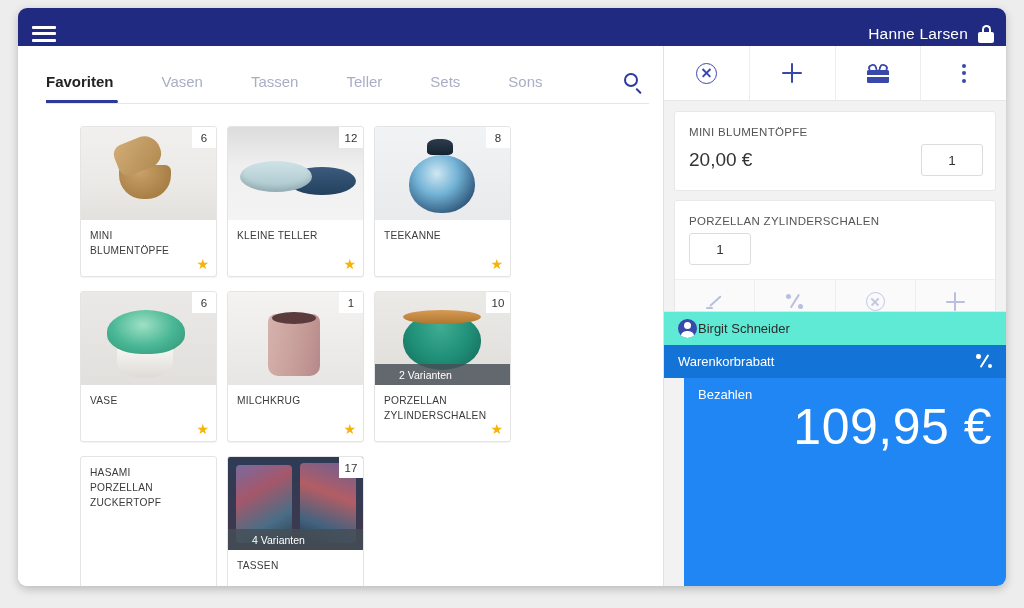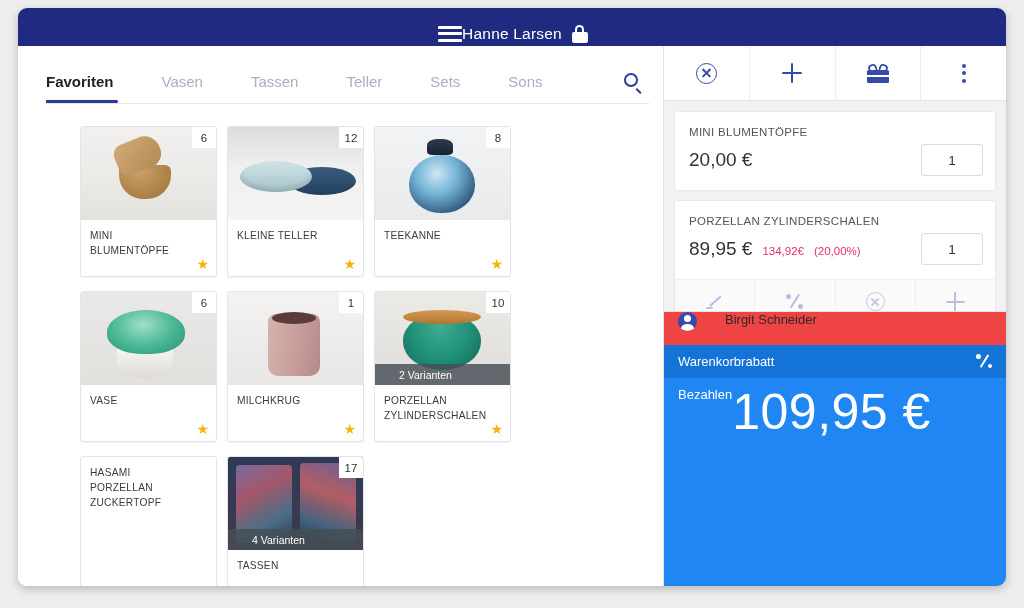--- a/index.html
+++ b/index.html
@@ -26,21 +26,21 @@
     flex-direction: column;
   }
 
   
   #topbar {
     height: 38px;
     flex: 0 0 38px;
     background: #1f2a80;
     display: flex;
     align-items: center;
-    justify-content: center;
+    justify-content: space-between;
     padding: 13px 12px 0 14px;
     color: #ffffff;
   }
   #hamburger { width: 24px; height: 20px; display: flex; flex-direction: column;
     justify-content: space-between; padding: 2px 0; cursor: pointer; }
   #hamburger span { display: block; height: 3px; background: #ffffff; border-radius: 1px; }
   #topbar-right { display: flex; align-items: center; gap: 10px; }
   #user-name { font-size: 15.5px; letter-spacing: 0.2px; }
   .lock-icon { width: 16px; height: 18px; position: relative; }
   .lock-icon .shackle {
@@ -253,45 +253,45 @@
   .x-circle-light::before { transform: rotate(45deg); }
   .x-circle-light::after  { transform: rotate(-45deg); }
 
   .plus-light { width: 19px; height: 19px; position: relative; }
   .plus-light::before, .plus-light::after { content:""; position:absolute;
     background:#b9bfe0; border-radius:1px; }
   .plus-light::before { left:0; top:8.5px; width:19px; height:2.1px; }
   .plus-light::after  { top:0; left:8.5px; height:19px; width:2.1px; }
 
   
-  #customer-row { background: #ef4444; border-top: 1px solid #e4e4e4;
-    height: 34px; flex: 0 0 34px; display: flex; align-items: flex-start;
-    padding-left: 14px; gap: 28px; cursor: pointer; }
+  #customer-row { background: #5eead4; border-top: 1px solid #e4e4e4;
+    height: 34px; flex: 0 0 34px; display: flex; align-items: center;
+    padding-left: 14px; gap: 1px; cursor: pointer; }
   .avatar { width: 19px; height: 19px; border-radius: 50%; background: #3949ab;
     position: relative; overflow: hidden; flex: 0 0 19px; }
   .avatar::before { content:""; position:absolute; left:6px; top:3.5px; width:7px;
     height: 7px; border-radius:50%; background:#ffffff; }
   .avatar::after { content:""; position:absolute; left:3px; top:12px; width:13px;
     height: 9px; border-radius: 50% 50% 0 0; background:#ffffff; }
   #customer-name { font-size: 13px; color: #2b2b2b; }
 
   #discount-row { background: #1473d6; height: 33px; flex: 0 0 33px;
     display: flex; align-items: center; justify-content: space-between;
     padding: 0 14px; color: #ffffff; cursor: pointer; }
   #discount-label { font-size: 13px; }
   .pct-white { width: 16px; height: 16px; position: relative; }
   .pct-white .bar { position:absolute; left:1px; top:6.8px; width:15px; height:2px;
     background:#ffffff; transform: rotate(-58deg); border-radius:1px; }
   .pct-white .d1, .pct-white .d2 { position:absolute; width:4.5px; height:4.5px;
     border-radius:50%; background:#ffffff; }
   .pct-white .d1 { left:0px; top:1px; }
   .pct-white .d2 { right:0px; bottom:1px; }
 
-  #pay-row { background: #1f86f3; flex: 1; display: flex; flex-direction: row;
-    padding: 9px 14px 0 14px; color: #ffffff; cursor: pointer; min-height: 0; }
+  #pay-row { background: #1f86f3; flex: 1; display: flex; flex-direction: column;
+    padding: 9px 14px 0 14px; color: #ffffff; cursor: pointer; min-height: 0; margin-left: 20px; }
   #pay-label { font-size: 13px; }
   #pay-total { font-size: 50px; text-align: right; margin-top: -2px;
                letter-spacing: 0.5px; line-height: 1.1; }
 </style>
 </head>
 <body>
 
 <div id="app-window">
 
   <div id="topbar">
@@ -457,25 +457,20 @@
             <div class="ci-price-wrap">
               <span class="ci-price">20,00 €</span>
             </div>
             <div class="qty-box">1</div>
           </div>
         </div>
 
         <div class="cart-item">
           <div class="ci-name">PORZELLAN ZYLINDERSCHALEN</div>
           <div class="ci-row">
-            <div class="ci-price-wrap">
-              <span class="ci-price">89,95 €</span>
-              <span class="ci-strike">134,92€</span>
-              <span class="ci-strike">(20,00%)</span>
-            </div>
             <div class="qty-box">1</div>
           </div>
           <div class="ci-actions">
             <div class="ci-act">
               <span class="pencil-glyph"></span>
             </div>
             <div class="ci-act">
               <span class="pct-glyph">
                 <span class="d1"></span>
                 <span class="bar"></span>

